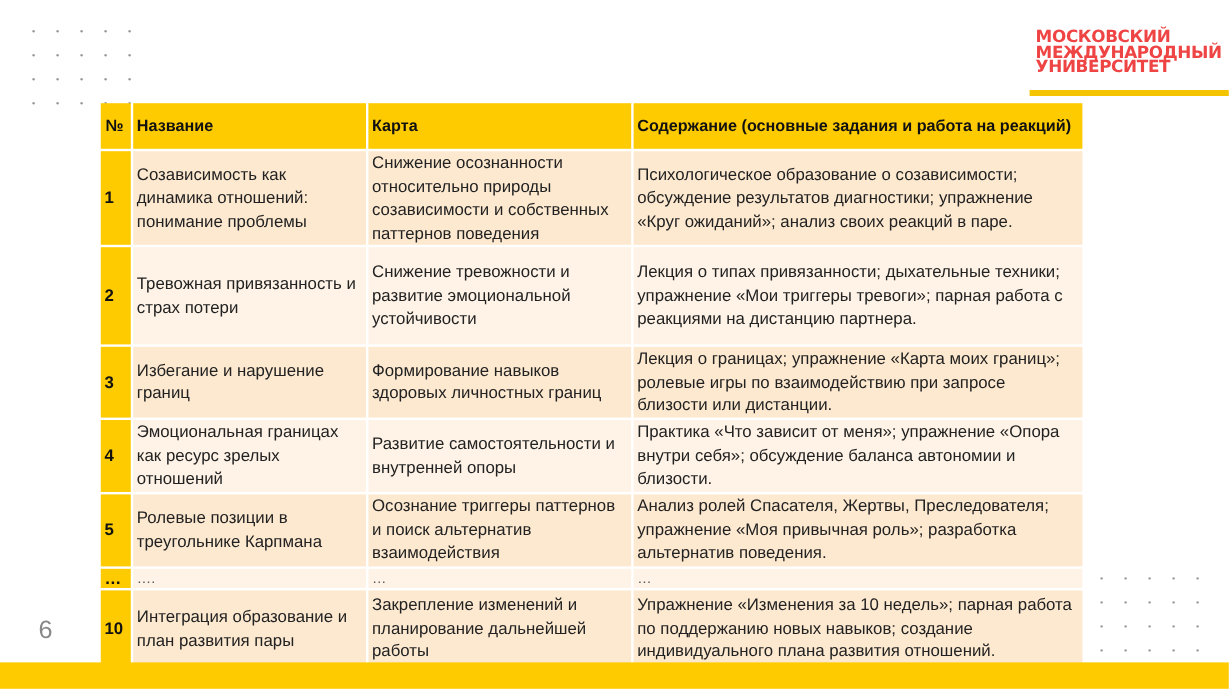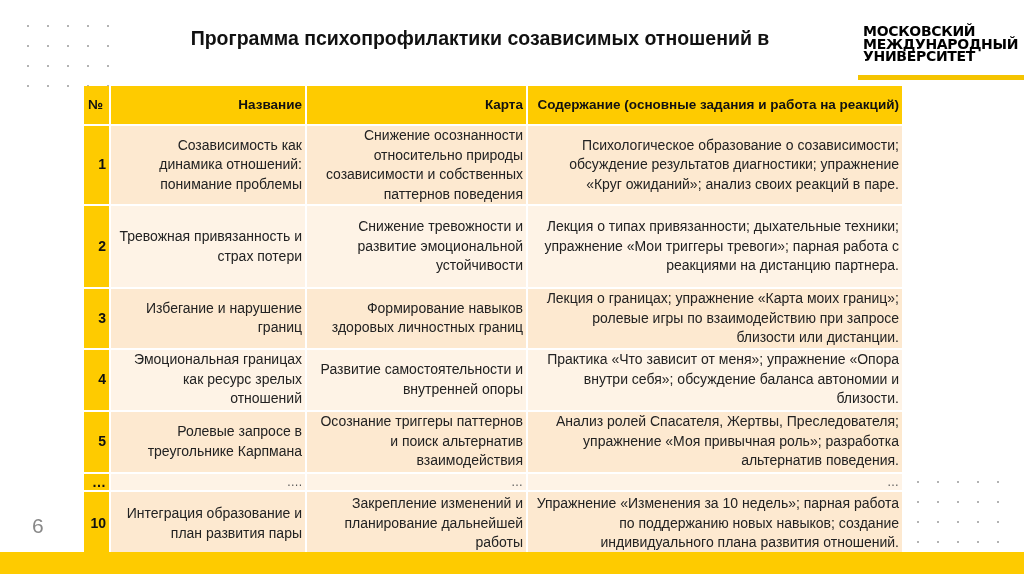--- a/index.html
+++ b/index.html
@@ -1,25 +1,25 @@
 <!DOCTYPE html>
 <html><head>
 <meta charset="utf-8">
 <style>
   html, body { margin:0; padding:0; }
   body { width:1024px; height:574px; position:relative; overflow:hidden; background:#ffffff; font-family:"Liberation Sans", sans-serif; }
   .dots { position:absolute; display:grid; grid-template-columns:repeat(5, 20px); grid-auto-rows:20px; }
   .dots span { display:block; width:2px; height:2px; border-radius:50%; background:#9a9a9a; margin:9px; }
   .title { position:absolute; left:130px; top:26px; width:700px; text-align:center; font-weight:bold; font-size:19.5px; line-height:25px; color:#111; }
-  .logo { position:absolute; left:863px; top:25px; font-weight:bold; font-size:14px; line-height:12.5px; color:#000000; letter-spacing:-0.3px; font-family:"DejaVu Sans", sans-serif; }
+  .logo { position:absolute; left:863px; top:25px; font-weight:bold; font-size:14px; line-height:12.5px; color:#ef4444; letter-spacing:-0.3px; font-family:"DejaVu Sans", sans-serif; }
   .logo-bar { position:absolute; left:858px; top:75px; width:166px; height:5px; background:#f5c400; }
   .slide-num { position:absolute; left:32px; top:514px; font-size:21px; color:#888; }
   .bottom-bar { position:absolute; left:0; top:552px; width:1024px; height:22px; background:#fecb00; }
   table.main { position:absolute; left:84px; top:86px; width:816px; border-collapse:separate; border-spacing:2px 2px; table-layout:fixed; margin:-2px; }
-  table.main td, table.main th { padding:0 3px; text-align:right; vertical-align:middle; font-size:14px; line-height:19.5px; color:#222; }
+  table.main td, table.main th { padding:0 3px; text-align:left; vertical-align:middle; font-size:14px; line-height:19.5px; color:#222; }
   table.main th { background:#fecb00; font-weight:bold; color:#111; font-size:13.5px; }
   table.main td.num { background:#fecb00; font-weight:bold; font-size:14px; color:#111; }
   tr.odd td { background:#fde9d0; }
   tr.even td { background:#fef3e6; }
   tr.dots-row td { background:#fef3e6; color:#555; line-height:12px; font-size:12px; }
 </style>
 </head>
 <body>
 
 <div class="dots" style="left:18px; top:16px;">
@@ -61,21 +61,20 @@
     <span></span>
     <span></span>
   <span></span>
     <span></span>
     <span></span>
     <span></span>
     <span></span>
 </div>
 
 <div class="title">
-  <div>Программа психопрофилактики созависимых отношений в</div>
 </div>
 
 <div class="logo">
   <div>МОСКОВСКИЙ</div>
   <div>МЕЖДУНАРОДНЫЙ</div>
   <div>УНИВЕРСИТЕТ</div>
 </div>
 <div class="logo-bar"></div>
 
 <table class="main">
@@ -113,21 +112,21 @@
       <td>Лекция о границах; упражнение «Карта моих границ»; ролевые игры по взаимодействию при запросе близости или дистанции.</td>
     </tr>
     <tr class="even" style="height:60px">
       <td class="num">4</td>
       <td>Эмоциональная границах как ресурс зрелых отношений</td>
       <td>Развитие самостоятельности и внутренней опоры</td>
       <td>Практика «Что зависит от меня»; упражнение «Опора внутри себя»; обсуждение баланса автономии и близости.</td>
     </tr>
     <tr class="odd" style="height:60px">
       <td class="num">5</td>
-      <td>Ролевые запросе в треугольнике Карпмана</td>
+      <td>Ролевые позиции в треугольнике Карпмана</td>
       <td>Осознание триггеры паттернов и поиск альтернатив взаимодействия</td>
       <td>Анализ ролей Спасателя, Жертвы, Преследователя; упражнение «Моя привычная роль»; разработка альтернатив поведения.</td>
     </tr>
     <tr class="dots-row" style="height:16px">
       <td class="num">…</td>
       <td>….</td>
       <td>…</td>
       <td>…</td>
     </tr>
     <tr class="odd" style="height:64px">

